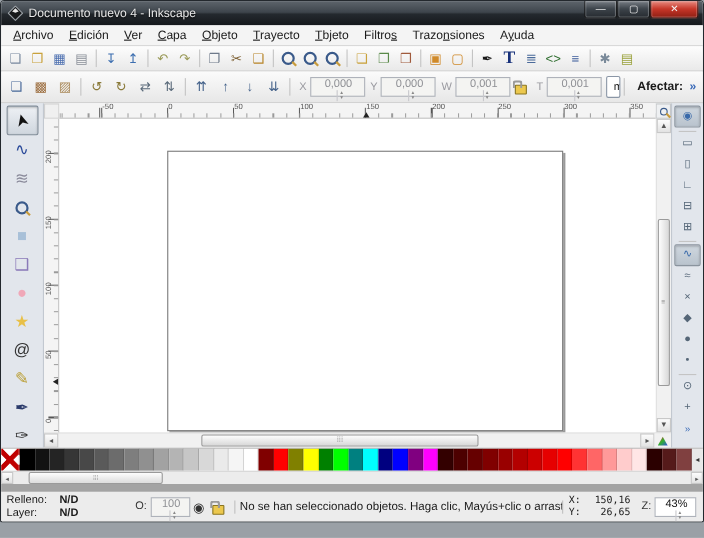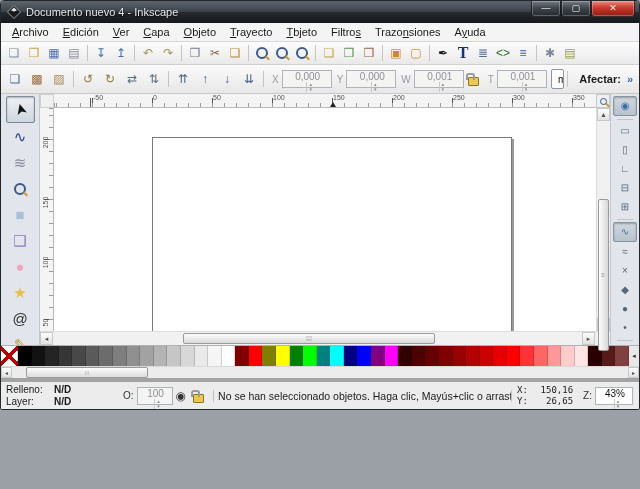--- a/index.html
+++ b/index.html
@@ -1,16 +1,16 @@
 <!DOCTYPE html>
 <html><head>
 <meta charset="utf-8">
 <style>
   html,body{margin:0;padding:0;background:#9aa0a6;font-family:"Liberation Sans",sans-serif;}
-  #window{position:relative;width:640px;height:410px;box-sizing:border-box;border:1px solid #23282d;
+  #window{position:relative;width:640px;height:475px;box-sizing:border-box;border:1px solid #23282d;
     border-radius:4px 4px 2px 2px;overflow:hidden;background:#ececec;display:flex;flex-direction:column;}
   
   .titlebar{height:22px;flex:0 0 22px;display:flex;align-items:center;padding:0 0 0 6px;
     background:linear-gradient(180deg,#5d646b 0%,#3e454c 46%,#24292e 54%,#15181c 100%);color:#e8e8e8;}
   .app-icon{width:14px;height:14px;margin-right:5px;flex:0 0 auto;}
   .title-text{font-size:11px;flex:1;white-space:nowrap;overflow:hidden;text-shadow:0 1px 2px #000;}
   .winbtns{display:flex;align-items:flex-start;height:22px;margin-right:4px;}
   .wbtn{width:28px;height:15px;display:flex;align-items:center;justify-content:center;color:#f4f4f4;
     font-size:9px;line-height:9px;border:1px solid rgba(20,20,20,.8);border-top:none;border-radius:0 0 3px 3px;
     background:linear-gradient(#777d84,#3c434a 48%,#262b30);box-shadow:inset 0 0 0 1px rgba(255,255,255,.25);}
@@ -114,21 +114,21 @@
   .swatch.none{background:
       linear-gradient(45deg,transparent 42%,#c00000 42% 58%,transparent 58%),
       linear-gradient(-45deg,transparent 42%,#c00000 42% 58%,transparent 58%),#fff;flex:0 0 16px;}
   .pal-arrow{flex:0 0 10px;display:flex;align-items:center;justify-content:center;font-size:7px;color:#333;background:#e8e8e8;}
   .palscroll{height:11px;flex:0 0 11px;display:flex;align-items:center;background:#ececec;border-top:1px solid #d8d8d8;}
   .palscroll .sbtn{width:11px;height:11px;flex:0 0 11px;font-size:6px;}
   .pal-track{flex:1;height:100%;position:relative;}
   .pal-thumb{position:absolute;left:14px;top:0;bottom:0;width:120px;background:linear-gradient(#fdfdfd,#dcdcdc);
     border:1px solid #9a9a9a;border-radius:2px;display:flex;align-items:center;justify-content:center;font-size:6px;color:#888;}
   
-  .statusbar{height:27px;flex:0 0 27px;display:flex;align-items:center;background:#ececec;border-top:4px solid #a3a3a3;
+  .statusbar{height:27px;flex:0 0 27px;display:flex;align-items:center;background:#ececec;border-top:7px solid #a3a3a3;
     font-size:10px;color:#1a1a1a;}
   .fsblock{width:108px;flex:0 0 108px;padding-left:5px;line-height:12px;}
   .fsrow{display:flex;}
   .fslabel{width:48px;}
   .fsval{font-weight:bold;}
   .opacity{display:flex;align-items:center;margin-left:4px;}
   .opacity .flabel{color:#333;}
   .eyeglyph{font-size:12px;color:#333;margin:0 3px;}
   .layercombo{height:19px;min-width:62px;}
   .msg{flex:1;min-width:0;white-space:nowrap;overflow:hidden;border-left:1px solid #c0c0c0;

